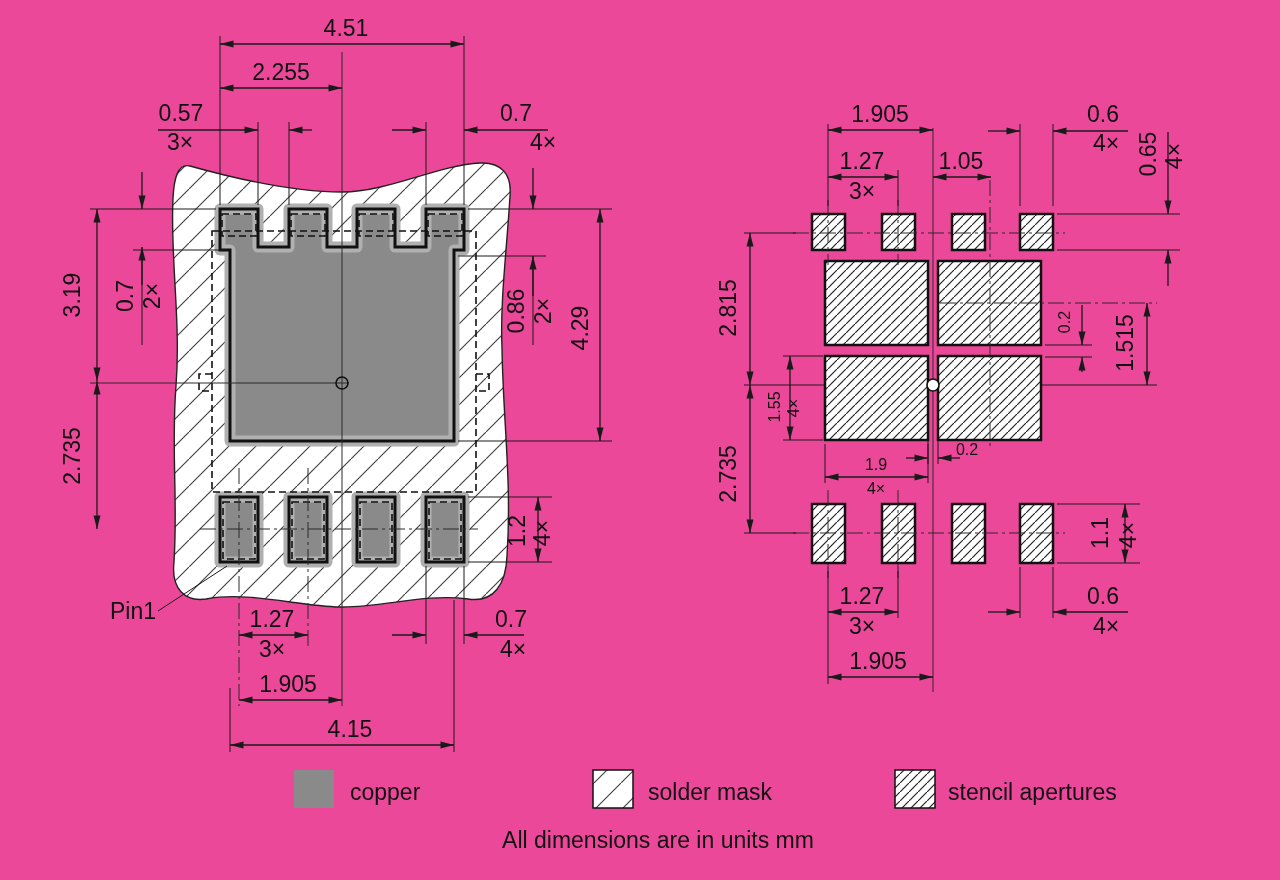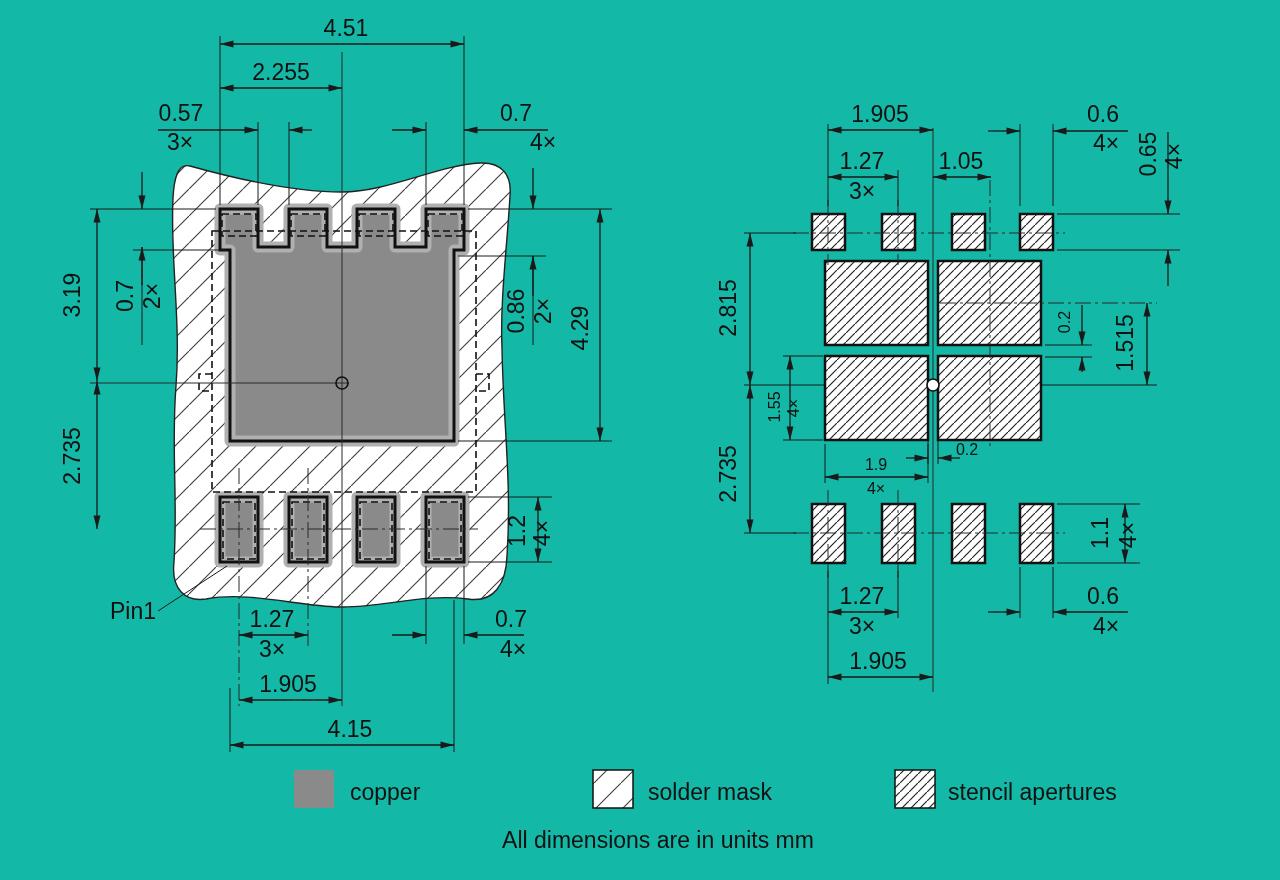--- a/index.html
+++ b/index.html
@@ -1,16 +1,16 @@
 <!DOCTYPE html>
 <html><head>
 <meta charset="utf-8">
 <style>
   html,body{margin:0;padding:0;background:#ffffff;}
-  .stage{position:relative;width:1280px;height:880px;background:#14b8a6;overflow:hidden;
+  .stage{position:relative;width:1280px;height:880px;background:#ec4899;overflow:hidden;
          font-family:"Liberation Sans", sans-serif;}
   svg{display:block}
   .t  {font-family:"Liberation Sans",sans-serif;font-size:23px;fill:#111;}
   .ts {font-family:"Liberation Sans",sans-serif;font-size:16px;fill:#111;}
   .mid{text-anchor:middle;}
   .dim{stroke:#1a1a1a;stroke-width:1.3;fill:none;}
   .ext{stroke:#1a1a1a;stroke-width:1;fill:none;}
   .cl {stroke:#2a2a2a;stroke-width:1;fill:none;}
   .cld{stroke:#2a2a2a;stroke-width:1;fill:none;stroke-dasharray:16 4 3 4;}
   .dsh{stroke:#111;stroke-width:1.6;fill:none;stroke-dasharray:7 4;}

